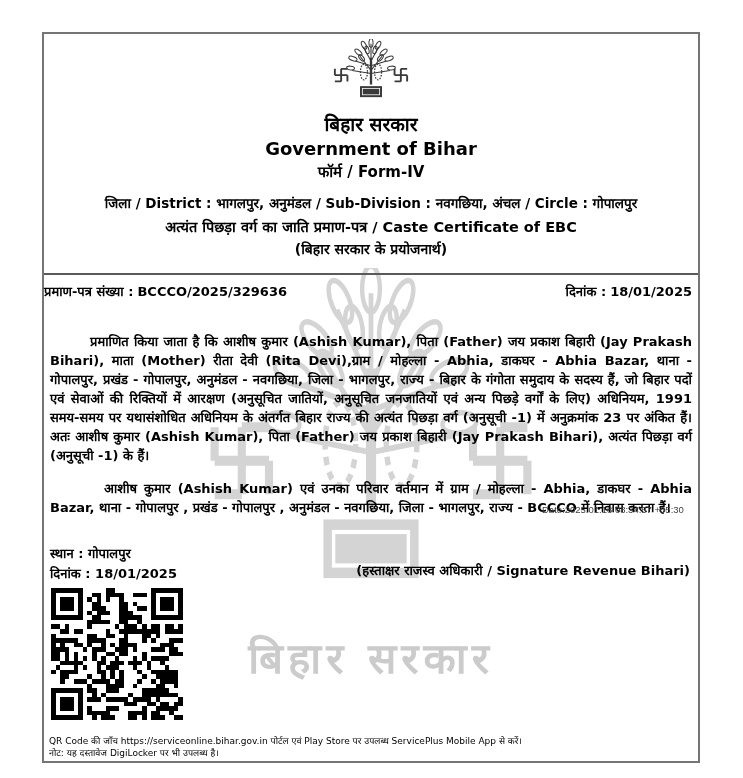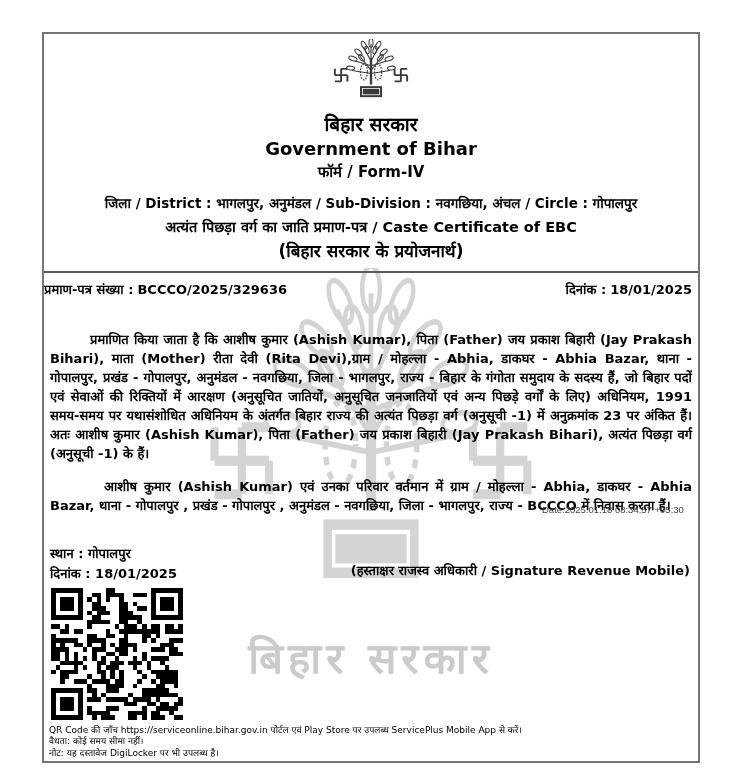--- a/index.html
+++ b/index.html
@@ -23,21 +23,21 @@
   }
   
   .content { position:relative; z-index:1; }
   .header { text-align:center; }
   .emblem { width:86px; height:66px; margin:5px auto 6px auto; color:#3a3a3a; }
   .title-hi { font-size:19px; font-weight:bold; margin-top:4px; }
   .title-en { font-size:18px; font-weight:bold; margin-top:1px; }
   .form-line { font-size:15px; font-weight:bold; margin-top:2px; }
   .district-line { font-size:13.5px; font-weight:bold; margin-top:13px; }
   .cert-title { font-size:14.5px; font-weight:bold; margin-top:4px; }
-  .purpose-line { font-size:17px; font-weight:bold; margin-top:3px; margin-bottom:9px; }
+  .purpose-line { font-size:14px; font-weight:bold; margin-top:3px; margin-bottom:15px; }
   .sep { border:none; border-top:2px solid #5a5a5a; margin:0; }
   
   .cert-row {
     display:flex; justify-content:space-between; padding:7px 6px 0 0;
     font-size:13px; font-weight:bold;
   }
   .cert-row .gap { display:inline-block; width:4px; }
   
   .body-text { padding:0 6px; }
   .para { font-size:13px; font-weight:bold; line-height:19px; text-align:justify; margin:0; }
@@ -151,21 +151,21 @@
 
     <div class="digital-sig">
       <div>Date:2025.01.18 08:34:57 +05:30</div>
     </div>
 
     <div class="place-date">
       <div>स्थान : गोपालपुर</div>
       <div>दिनांक : 18/01/2025</div>
     </div>
 
-    <div class="officer-line">(हस्ताक्षर राजस्व अधिकारी / Signature Revenue Mobile)</div>
+    <div class="officer-line">(हस्ताक्षर राजस्व अधिकारी / Signature Revenue Bihari)</div>
 
     <div class="qr">
       <svg id="qr-svg" viewBox="0 0 116 116" shape-rendering="crispEdges" fill="#000">
           <rect x="48" y="0" width="4" height="4"></rect>
           <rect x="52" y="0" width="4" height="4"></rect>
           <rect x="36" y="4" width="4" height="4"></rect>
           <rect x="40" y="4" width="4" height="4"></rect>
           <rect x="48" y="4" width="4" height="4"></rect>
           <rect x="52" y="4" width="4" height="4"></rect>
           <rect x="56" y="4" width="4" height="4"></rect>
@@ -491,18 +491,17 @@
           <rect x="92" y="4" width="20" height="20" fill="#fff"></rect>
           <rect x="96" y="8" width="12" height="12"></rect>
           <rect x="0" y="88" width="28" height="28"></rect>
           <rect x="4" y="92" width="20" height="20" fill="#fff"></rect>
           <rect x="8" y="96" width="12" height="12"></rect>
         </svg>
     </div>
 
     <div class="footer">
       <div>QR Code की जाँच https://serviceonline.bihar.gov.in पोर्टल एवं Play Store पर उपलब्ध ServicePlus Mobile App से करें।</div>
-      <div>वैधता: कोई समय सीमा नहीं।</div>
       <div>नोट: यह दस्तावेज DigiLocker पर भी उपलब्ध है।</div>
     </div>
 
   </div>
 </div>
 
 </body></html>

